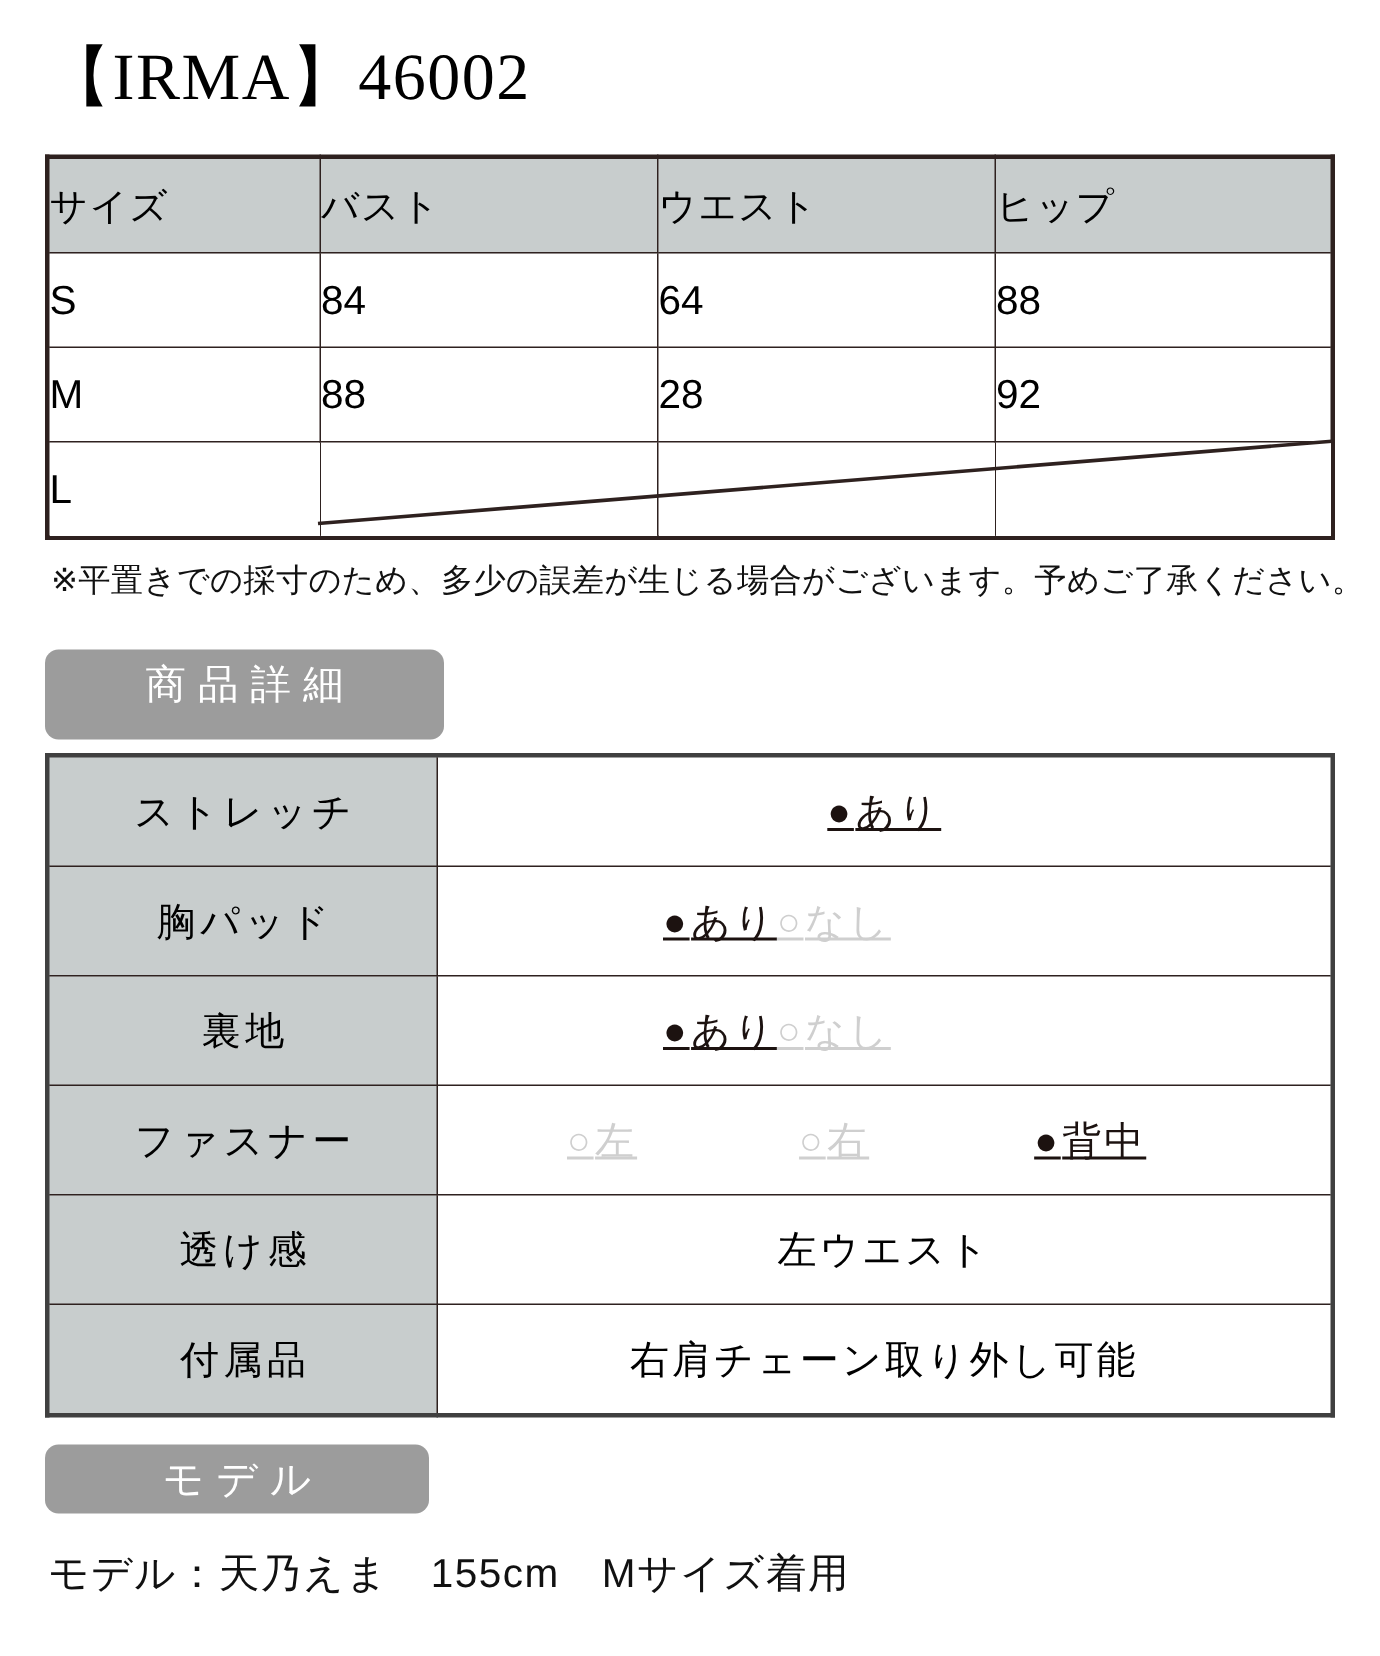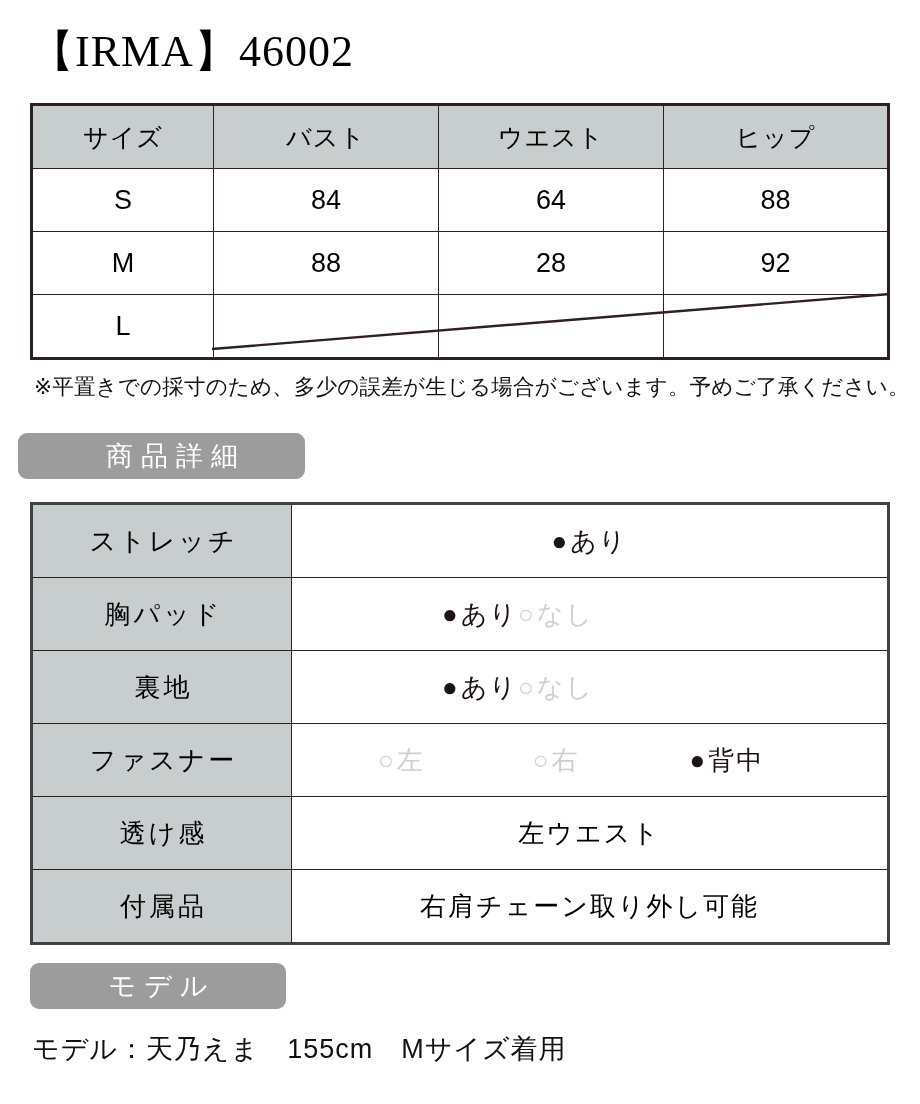--- a/index.html
+++ b/index.html
@@ -36,21 +36,21 @@
     top: 103px;
     width: 860px;
     border-collapse: collapse;
     table-layout: fixed;
     border: 3px solid #2e211f;
   }
   .size-table td,
   .size-table th {
     border: 1px solid #2e211f;
     height: 62px;
-    text-align: center;
+    text-align: left;
     vertical-align: middle;
     font-size: 25px;
     font-weight: normal;
     padding: 0;
   }
   .size-table thead th {
     background: #c8cdcd;
     font-size: 25px;
     letter-spacing: 1px;
   }
@@ -88,25 +88,24 @@
     background: #9c9c9c;
     color: #ffffff;
     border-radius: 9px;
     text-align: center;
     font-size: 27px;
     letter-spacing: 8px;
     text-indent: 8px;
     line-height: 46px;
   }
   .pill-detail {
-    left: 18px;
+    left: 30px;
     top: 433px;
     width: 266px;
-    height: 46px;
-    padding-left: 21px;
+    height: 60px;
   }
   .pill-model {
     left: 30px;
     top: 963px;
     width: 256px;
     height: 46px;
   }
 
   
   .detail-table {
@@ -143,20 +142,21 @@
   }
   .opts {
     display: flex;
     align-items: center;
     height: 100%;
   }
   .opt {
     white-space: nowrap;
     font-size: 26px;
     letter-spacing: 2px;
+    text-decoration: underline;
   }
   .opt .mark { font-size: 26px; margin-right: 1px; }
   .opt.on  { color: #1c1210; }
   .opt.off { color: #cfcfcf; }
 
   
   .opts-2 .opt:nth-child(1) { margin-left: 150px; }
   .opts-2 .opt:nth-child(2) { }
   .opts-3 .opt:nth-child(1) { margin-left: 86px; }
   .opts-3 .opt:nth-child(2) { margin-left: 108px; }

